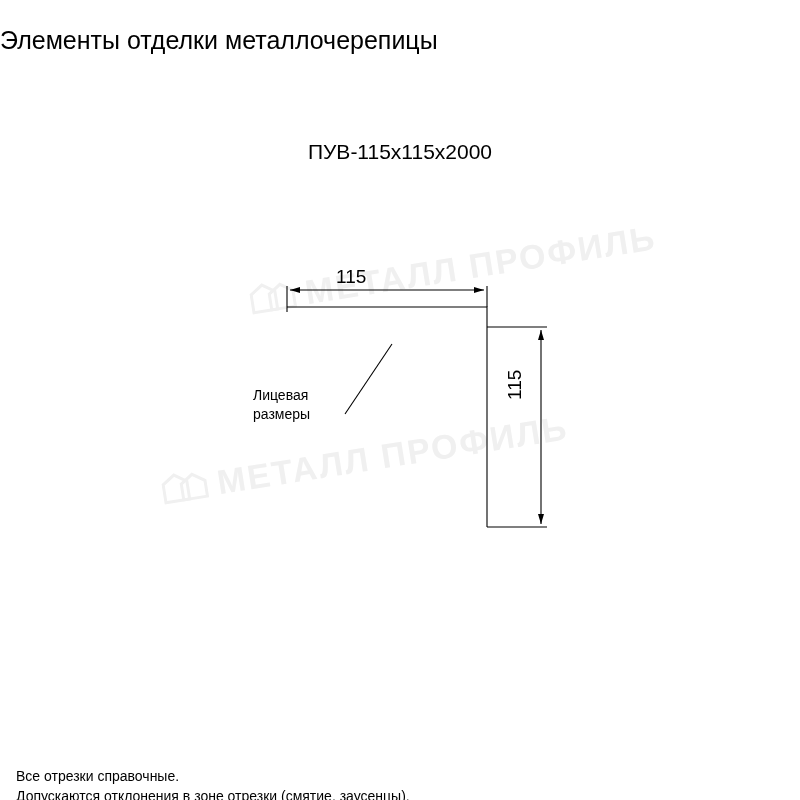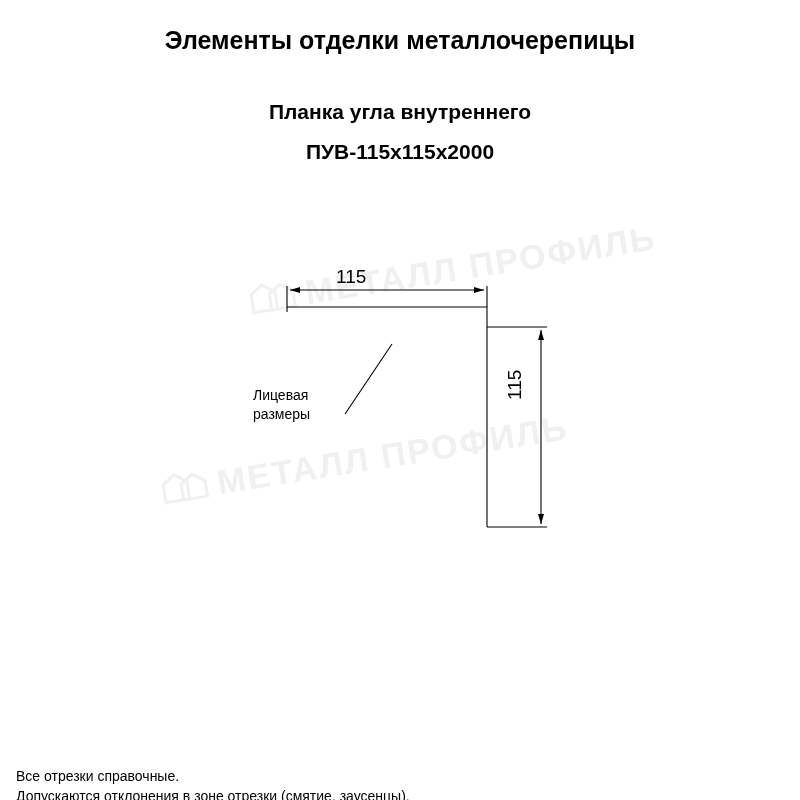--- a/index.html
+++ b/index.html
@@ -17,44 +17,43 @@
   }
   .page {
     position: absolute;
     inset: 0;
   }
   .title-main {
     position: absolute;
     top: 26px;
     left: 0;
     width: 800px;
-    text-align: center;
     font-size: 25px;
-    font-weight: bold;
+    font-weight: normal;
     letter-spacing: 0px;
     color: #000000;
   }
   .title-sub1 {
     position: absolute;
     top: 100px;
     left: 0;
     width: 800px;
     text-align: center;
     font-size: 21px;
     font-weight: bold;
     color: #000000;
   }
   .title-sub2 {
     position: absolute;
     top: 140px;
     left: 0;
     width: 800px;
     text-align: center;
     font-size: 21px;
-    font-weight: bold;
+    font-weight: normal;
     color: #000000;
   }
   .drawing {
     position: absolute;
     top: 0;
     left: 0;
     width: 800px;
     height: 800px;
   }
   .watermark {
@@ -118,21 +117,20 @@
   .footnote-line {
     display: block;
   }
 </style>
 </head>
 <body>
 
 <div class="page">
 
   <div class="title-main">Элементы отделки металлочерепицы</div>
-  <div class="title-sub1">Планка угла внутреннего</div>
   <div class="title-sub2">ПУВ-115х115х2000</div>
 
   <div class="watermark wm1">
     <span class="wm-logo">
       <svg width="46" height="34" viewBox="0 0 46 34" xmlns="http://www.w3.org/2000/svg">
         <path d="M2 30 L2 12 L14 4 L26 12 L26 30 Z" fill="none" stroke="#f0f0f0" stroke-width="3"></path>
         <path d="M20 30 L20 14 L32 6 L44 14 L44 30 Z" fill="none" stroke="#f0f0f0" stroke-width="3"></path>
       </svg>
     </span><span>МЕТАЛЛ ПРОФИЛЬ</span>
   </div>

